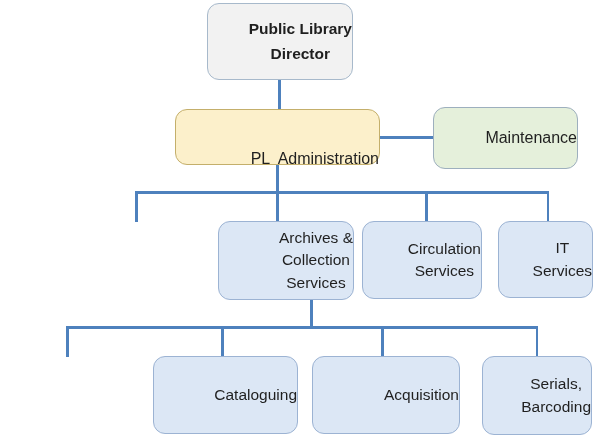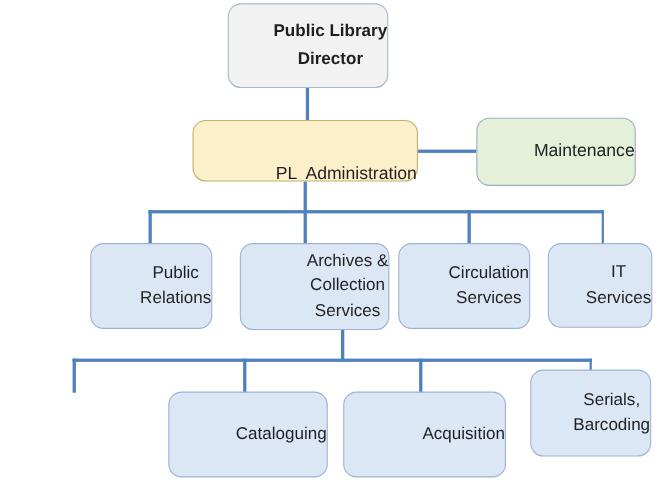--- a/index.html
+++ b/index.html
@@ -48,42 +48,38 @@
 Director</span>
   </div>
 
   <div class="node node-cream" style="left:175px;top:109px;width:205px;height:56px">
     <span class="label">PL  Administration</span>
   </div>
   <div class="node node-green" style="left:433px;top:107px;width:145px;height:62px">
     <span class="label">Maintenance</span>
   </div>
 
-  <div class="node node-blue" style="left:82px;top:221px;width:111px;height:78px">
-    <span class="label">Public
-Relations</span>
-  </div>
   <div class="node node-blue" style="left:218px;top:221px;width:136px;height:79px">
     <span class="label">Archives &amp;
 Collection
 Services</span>
   </div>
   <div class="node node-blue" style="left:362px;top:221px;width:120px;height:78px">
     <span class="label">Circulation
 Services</span>
   </div>
   <div class="node node-blue" style="left:498px;top:221px;width:95px;height:77px">
     <span class="label">IT
 Services</span>
   </div>
 
   <div class="node node-blue" style="left:153px;top:356px;width:145px;height:78px">
     <span class="label">Cataloguing</span>
   </div>
   <div class="node node-blue" style="left:312px;top:356px;width:148px;height:78px">
     <span class="label">Acquisition</span>
   </div>
-  <div class="node node-blue" style="left:482px;top:336px;width:110px;height:79px">
+  <div class="node node-blue" style="left:482px;top:356px;width:110px;height:79px">
     <span class="label">Serials,
 Barcoding</span>
   </div>
 
 </div>
 
 </body></html>

